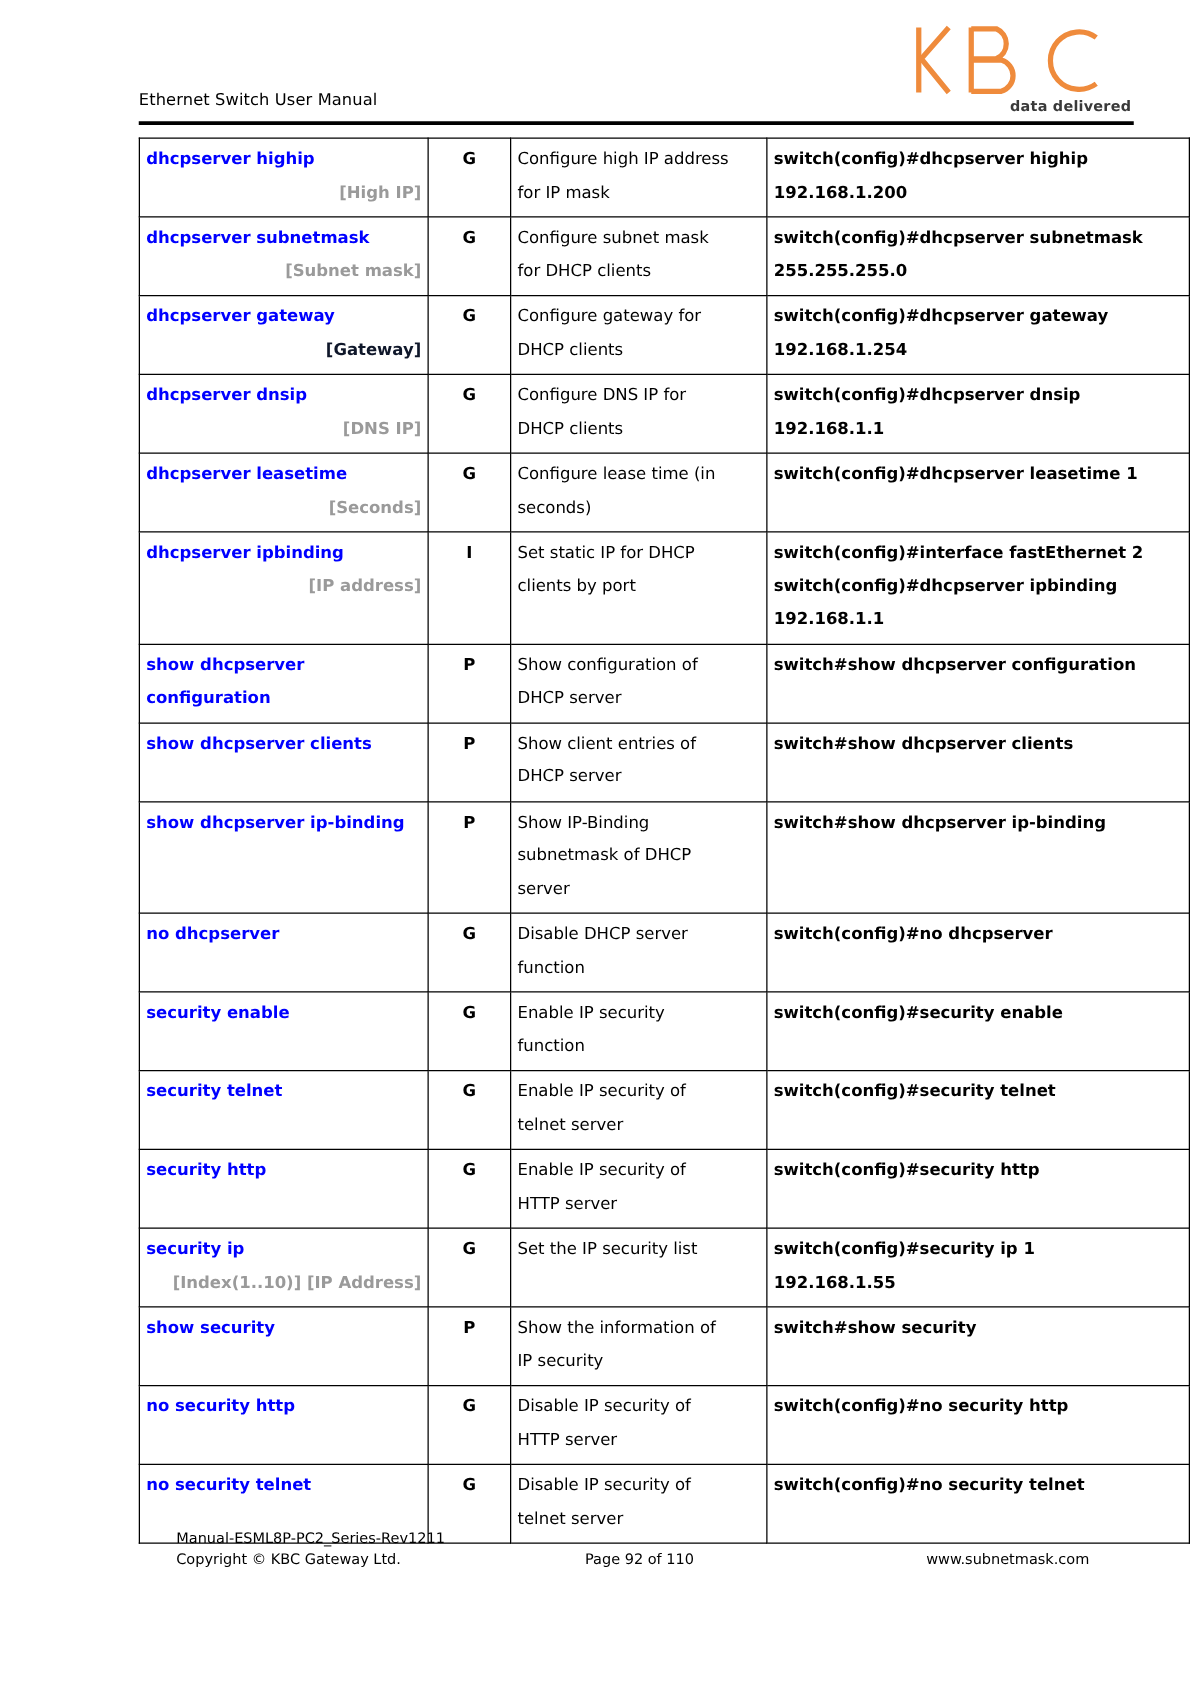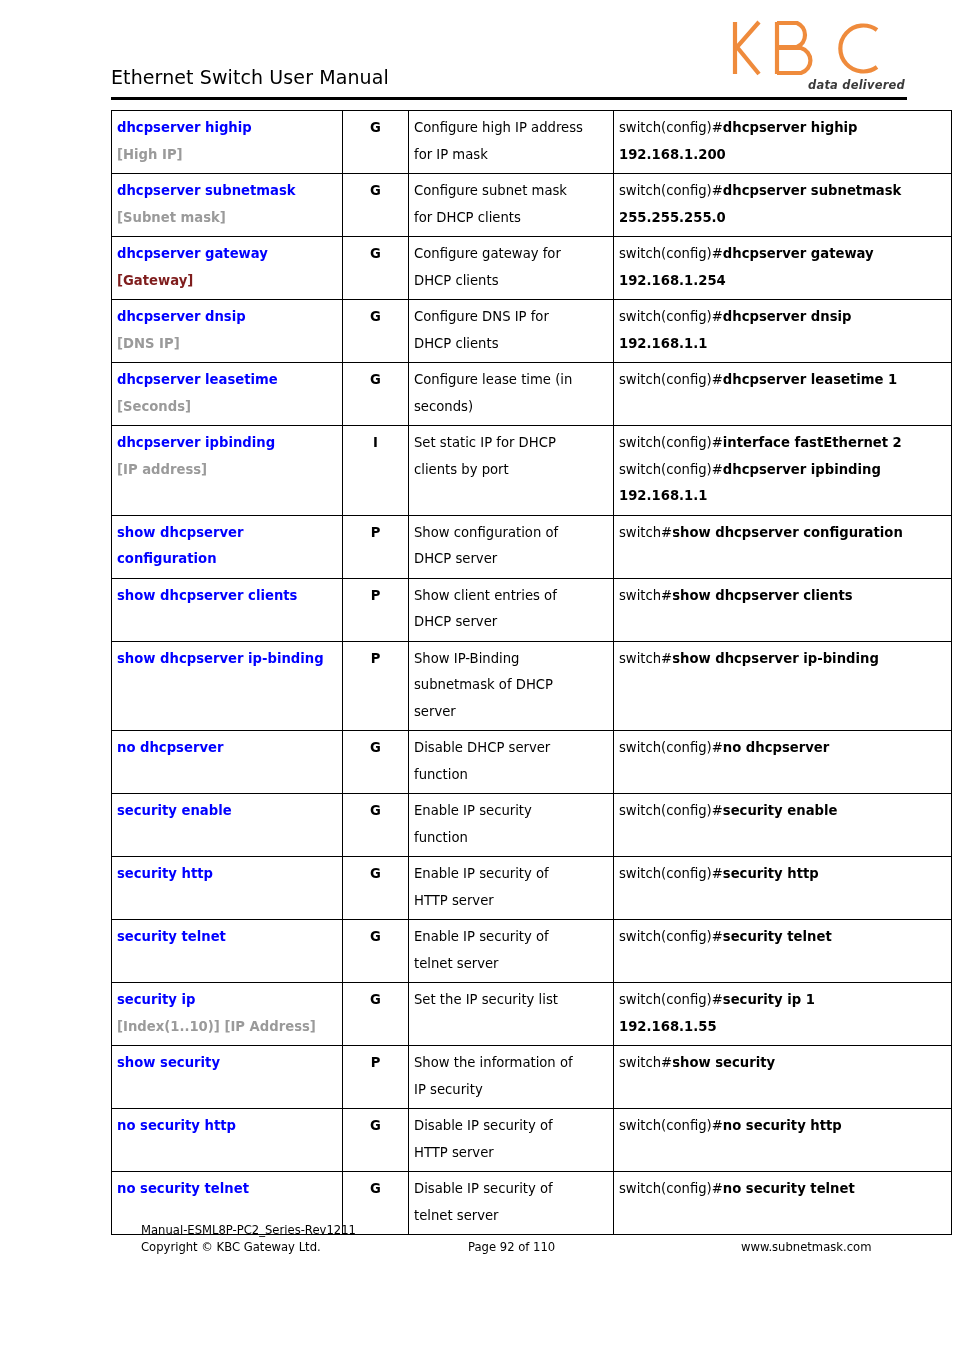--- a/index.html
+++ b/index.html
@@ -28,39 +28,38 @@
     position: absolute;
     left: 111px;
     top: 18px;
     width: 796px;
     height: 78px;
   }
   .header-title {
     position: absolute;
     left: 0;
     bottom: 8px;
-    font-size: 19px;
+    font-size: 13px;
     font-weight: 400;
     letter-spacing: 0.1px;
     white-space: nowrap;
   }
   .logo {
     position: absolute;
     right: 2px;
     top: 0px;
     width: 180px;
     height: 78px;
   }
   .logo svg { display: block; }
   .logo-tagline {
     position: absolute;
     right: 2px;
     bottom: 4px;
     font-size: 11.5px;
-    font-style: italic;
     font-weight: 600;
     color: #3a3a3a;
     letter-spacing: 0.2px;
     white-space: nowrap;
   }
   .header-rule {
     position: absolute;
     left: 111px;
     top: 97px;
     width: 796px;
@@ -92,31 +91,32 @@
 
   .cmd-name {
     color: #0000ff;
     font-weight: bold;
     display: block;
   }
   .cmd-param {
     color: #9a9a9a;
     font-weight: bold;
     display: block;
+    text-align: right;
   }
   .cmd-param.blue {
-    color: #7f1d1d;
+    color: #0f172a;
   }
   .mode-letter {
     font-weight: bold;
     font-size: 13.2px;
   }
   .desc-text { display: block; }
   .ex-line { display: block; }
-  .ex-prompt { font-weight: 400; }
+  .ex-prompt { font-weight: 700; }
   .ex-cmd { font-weight: bold; }
 
   
   .footer {
     position: absolute;
     left: 111px;
     top: 1222px;
     width: 796px;
     font-size: 11.6px;
     line-height: 17px;
@@ -314,42 +314,42 @@
           <td class="col-desc">
             <span class="desc-text">Enable IP security</span>
             <span class="desc-text">function</span>
           </td>
           <td class="col-ex">
             <span class="ex-line"><span class="ex-prompt">switch(config)#</span><span class="ex-cmd">security enable</span></span>
           </td>
         </tr>
         <tr>
           <td class="col-cmd">
+            <span class="cmd-name">security telnet</span>
+          </td>
+          <td class="col-mode"><span class="mode-letter">G</span></td>
+          <td class="col-desc">
+            <span class="desc-text">Enable IP security of</span>
+            <span class="desc-text">telnet server</span>
+          </td>
+          <td class="col-ex">
+            <span class="ex-line"><span class="ex-prompt">switch(config)#</span><span class="ex-cmd">security telnet</span></span>
+          </td>
+        </tr>
+        <tr>
+          <td class="col-cmd">
             <span class="cmd-name">security http</span>
           </td>
           <td class="col-mode"><span class="mode-letter">G</span></td>
           <td class="col-desc">
             <span class="desc-text">Enable IP security of</span>
             <span class="desc-text">HTTP server</span>
           </td>
           <td class="col-ex">
             <span class="ex-line"><span class="ex-prompt">switch(config)#</span><span class="ex-cmd">security http</span></span>
-          </td>
-        </tr>
-        <tr>
-          <td class="col-cmd">
-            <span class="cmd-name">security telnet</span>
-          </td>
-          <td class="col-mode"><span class="mode-letter">G</span></td>
-          <td class="col-desc">
-            <span class="desc-text">Enable IP security of</span>
-            <span class="desc-text">telnet server</span>
-          </td>
-          <td class="col-ex">
-            <span class="ex-line"><span class="ex-prompt">switch(config)#</span><span class="ex-cmd">security telnet</span></span>
           </td>
         </tr>
         <tr>
           <td class="col-cmd">
             <span class="cmd-name">security ip</span>
             <span class="cmd-param">[Index(1..10)] [IP Address]</span>
           </td>
           <td class="col-mode"><span class="mode-letter">G</span></td>
           <td class="col-desc">
             <span class="desc-text">Set the IP security list</span>

